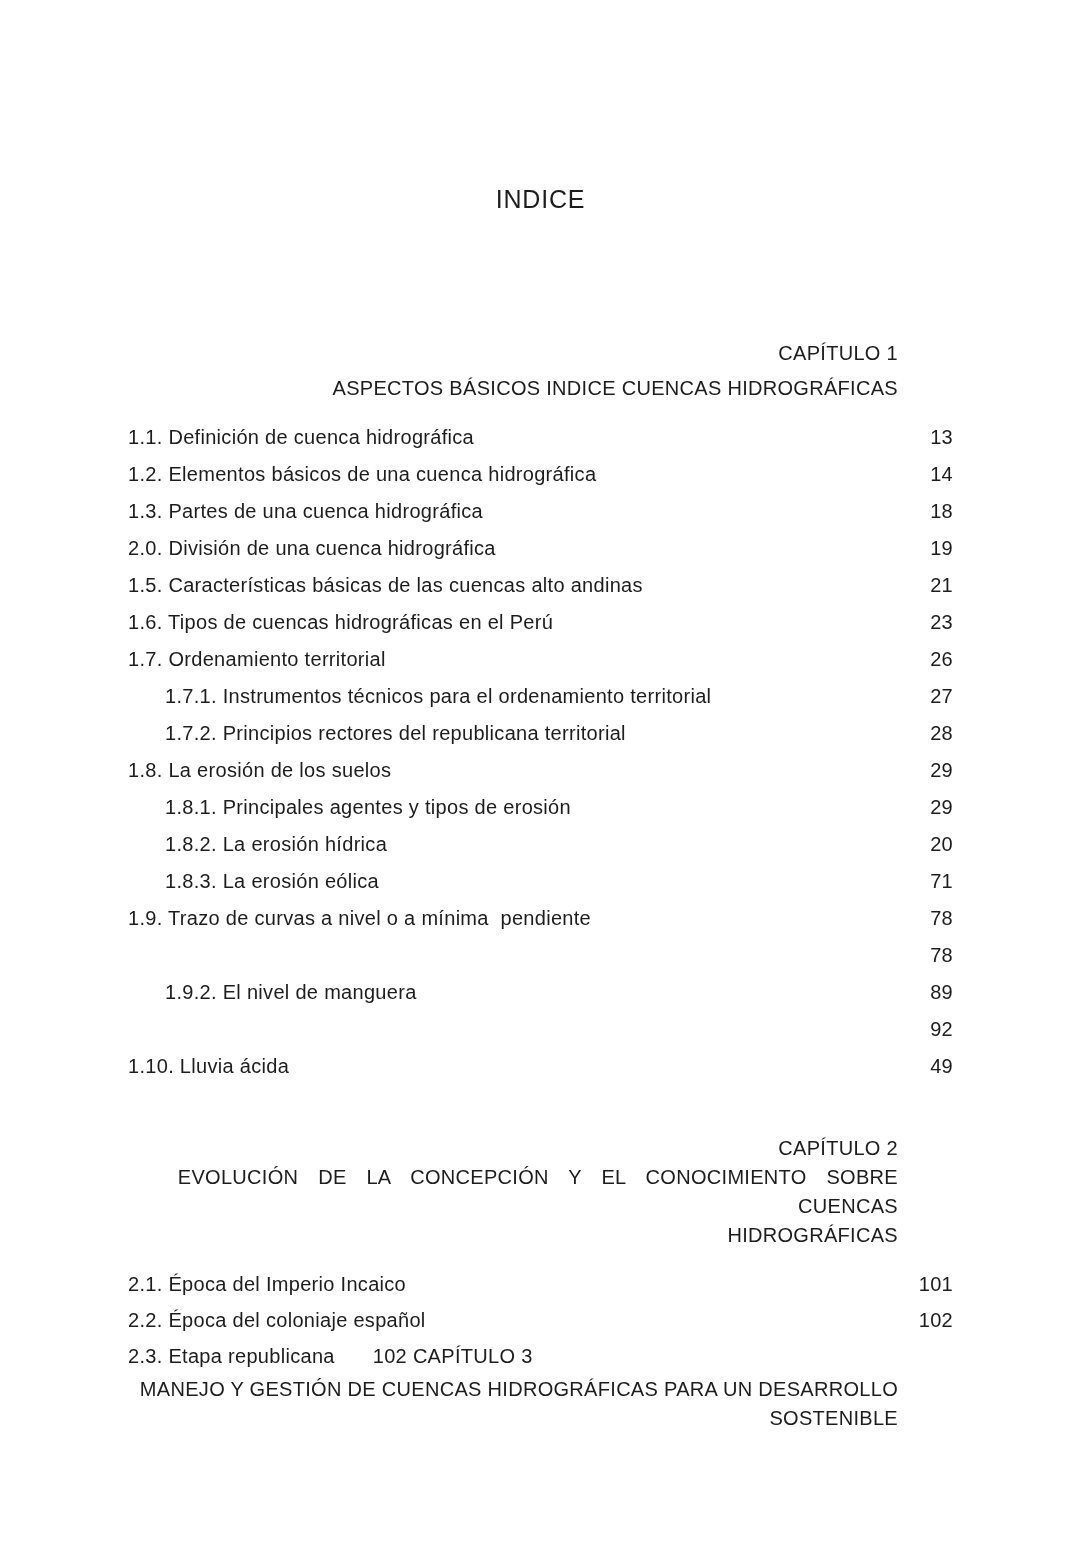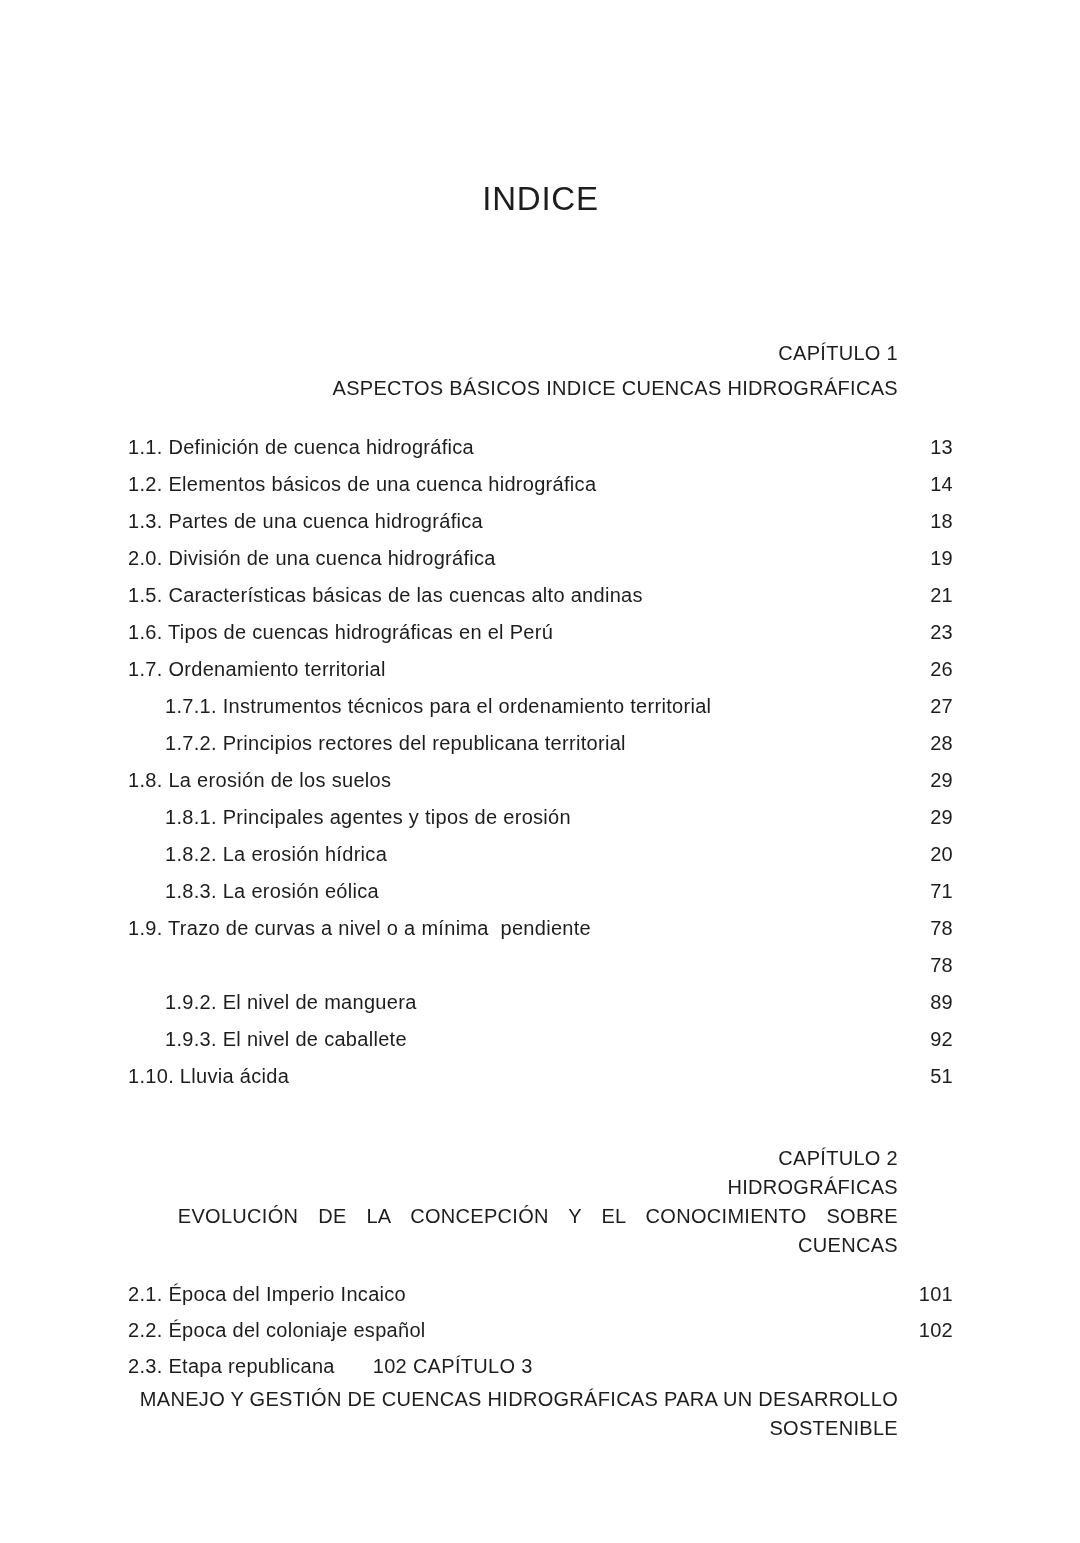--- a/index.html
+++ b/index.html
@@ -19,34 +19,34 @@
     overflow: hidden;
   }
   .content {
     position: absolute;
     left: 128px;
     top: 0;
     width: 825px;
   }
   .doc-title {
     margin: 186px 0 0 0;
-    font-size: 33px;
+    font-size: 25px;
     font-weight: 400;
     line-height: 26px;
     text-align: center;
     letter-spacing: 0.8px;
   }
   .chapter-head {
     width: 770px;
     text-align: right;
   }
   .ch1 { margin-top: 124px; }
   .ch1 .kicker,
   .ch1 .chap-title { line-height: 35px; }
-  .toc { margin-top: 23px; }
+  .toc { margin-top: 13px; }
   .toc-row {
     display: flex;
     align-items: baseline;
     height: 37px;
     line-height: 37px;
   }
   .toc-row .lbl { white-space: pre; }
   .toc-row.lvl2 .lbl { padding-left: 37px; }
   .toc-row .pg {
     margin-left: auto;
@@ -136,33 +136,32 @@
         <span class="pg">78</span>
       </div>
       <div class="toc-row lvl2">
         <span class="pg">78</span>
       </div>
       <div class="toc-row lvl2">
         <span class="lbl">1.9.2. El nivel de manguera</span>
         <span class="pg">89</span>
       </div>
       <div class="toc-row lvl2">
-        <span class="lbl">1.9.3. El nivel de caballete</span>
         <span class="pg">92</span>
       </div>
       <div class="toc-row lvl1">
         <span class="lbl">1.10. Lluvia ácida</span>
-        <span class="pg">51</span>
+        <span class="pg">49</span>
       </div>
     </div>
 
     <div class="chapter-head ch2">
       <div class="kicker">CAPÍTULO 2</div>
+      <div class="chap-title justified">EVOLUCIÓN DE LA CONCEPCIÓN Y EL CONOCIMIENTO SOBRE CUENCAS</div>
       <div class="chap-title">HIDROGRÁFICAS</div>
-      <div class="chap-title justified">EVOLUCIÓN DE LA CONCEPCIÓN Y EL CONOCIMIENTO SOBRE CUENCAS</div>
     </div>
 
     <div class="toc toc2">
       <div class="toc-row lvl1">
         <span class="lbl">2.1. Época del Imperio Incaico</span>
         <span class="pg">101</span>
       </div>
       <div class="toc-row lvl1">
         <span class="lbl">2.2. Época del coloniaje español</span>
         <span class="pg">102</span>

